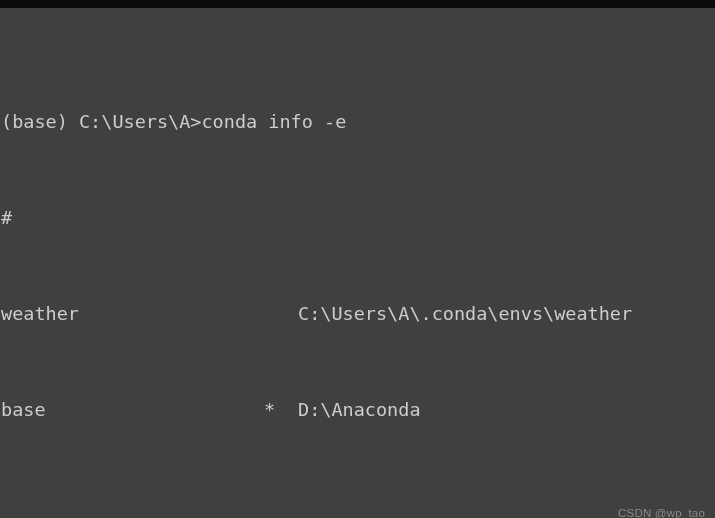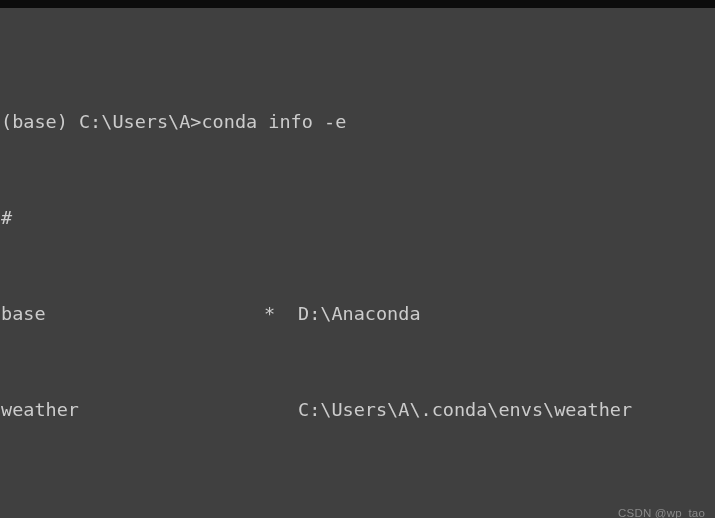--- a/index.html
+++ b/index.html
@@ -60,23 +60,23 @@
 <body>
 
 <div id="terminal">
   <div class="screen">
 
     
     <div class="line"><span>(base) C:\Users\A&gt;</span><span>conda info -e</span></div>
 
     <div class="line">#</div>
 
+    <div class="line"><span class="col-name">weather</span><span class="col-star"></span><span class="col-path">C:\Users\A\.conda\envs\weather</span></div>
+
     <div class="line"><span class="col-name">base</span><span class="col-star">*</span><span class="col-path">D:\Anaconda</span></div>
-
-    <div class="line"><span class="col-name">weather</span><span class="col-star"></span><span class="col-path">C:\Users\A\.conda\envs\weather</span></div>
 
     
 
     
 
     
 
     
 
     

